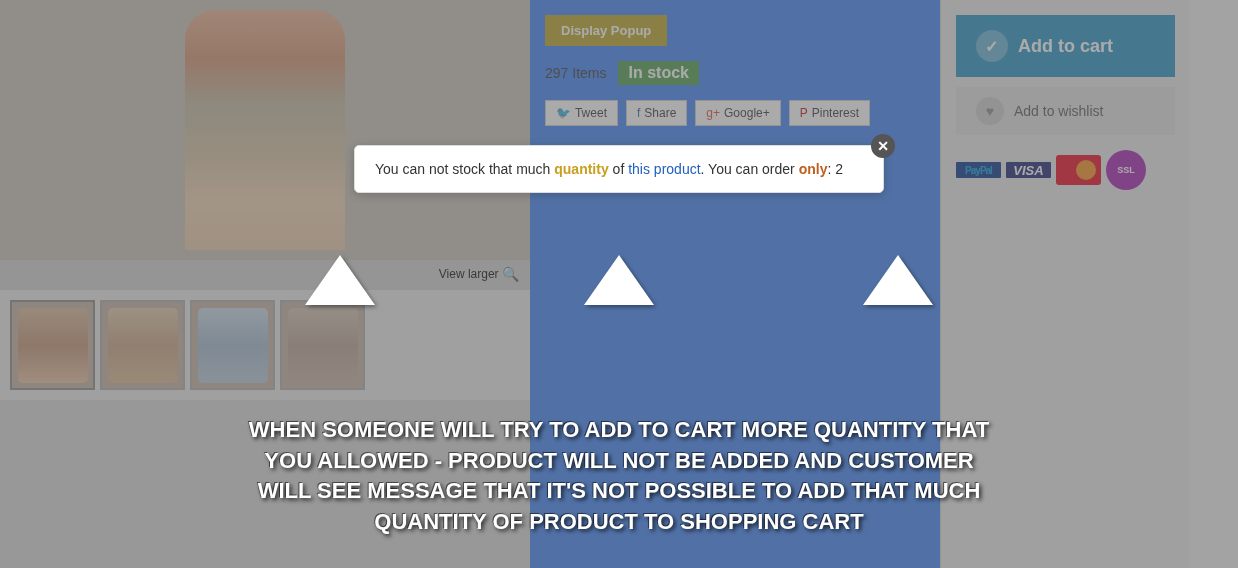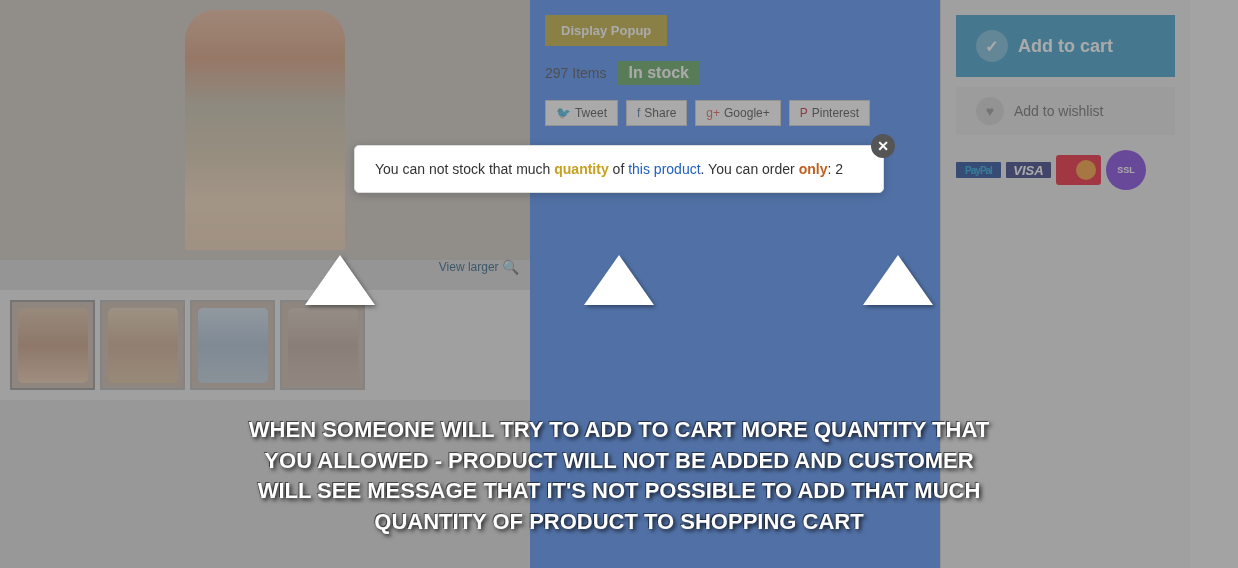--- a/index.html
+++ b/index.html
@@ -46,24 +46,24 @@
     .product-silhouette {
       width: 160px;
       height: 240px;
       background: linear-gradient(to bottom, #e8b090 0%, #d4906a 20%, #c0b8a0 40%, #d4c0a0 60%, #f0d0b0 80%, #e8c8a8 100%);
       border-radius: 30px 30px 0 0;
       position: relative;
     }
 
     .view-larger {
       position: absolute;
-      bottom: 15px;
+      bottom: 8px;
       right: 10px;
       font-size: 12px;
-      color: #0c4a6e;
+      color: #000000;
       cursor: pointer;
       display: flex;
       align-items: center;
       gap: 4px;
     }
 
     .thumbnail-strip {
       display: flex;
       gap: 5px;
       padding: 10px;
@@ -255,21 +255,21 @@
       align-items: center;
       justify-content: center;
       font-size: 9px;
       font-weight: bold;
       border-radius: 1px;
     }
 
     .paypal-icon { background: #003087; color: #009cde; font-size: 11px; }
     .visa-icon { background: #1a1f71; color: white; font-size: 13px; font-weight: 900; font-style: italic; }
     .mc-icon { background: #eb001b; color: #f79e1b; }
-    .ssl-icon { background: #6d28d9; color: white; width: 40px; height: 40px; border-radius: 50%; font-size: 9px; font-weight: bold; }
+    .ssl-icon { background: #a21caf; color: white; width: 40px; height: 40px; border-radius: 50%; font-size: 9px; font-weight: bold; }
 
     
     .overlay {
       position: absolute;
       top: 0;
       left: 0;
       width: 1238px;
       height: 568px;
       background: rgba(100,100,100,0.55);
       z-index: 10;

